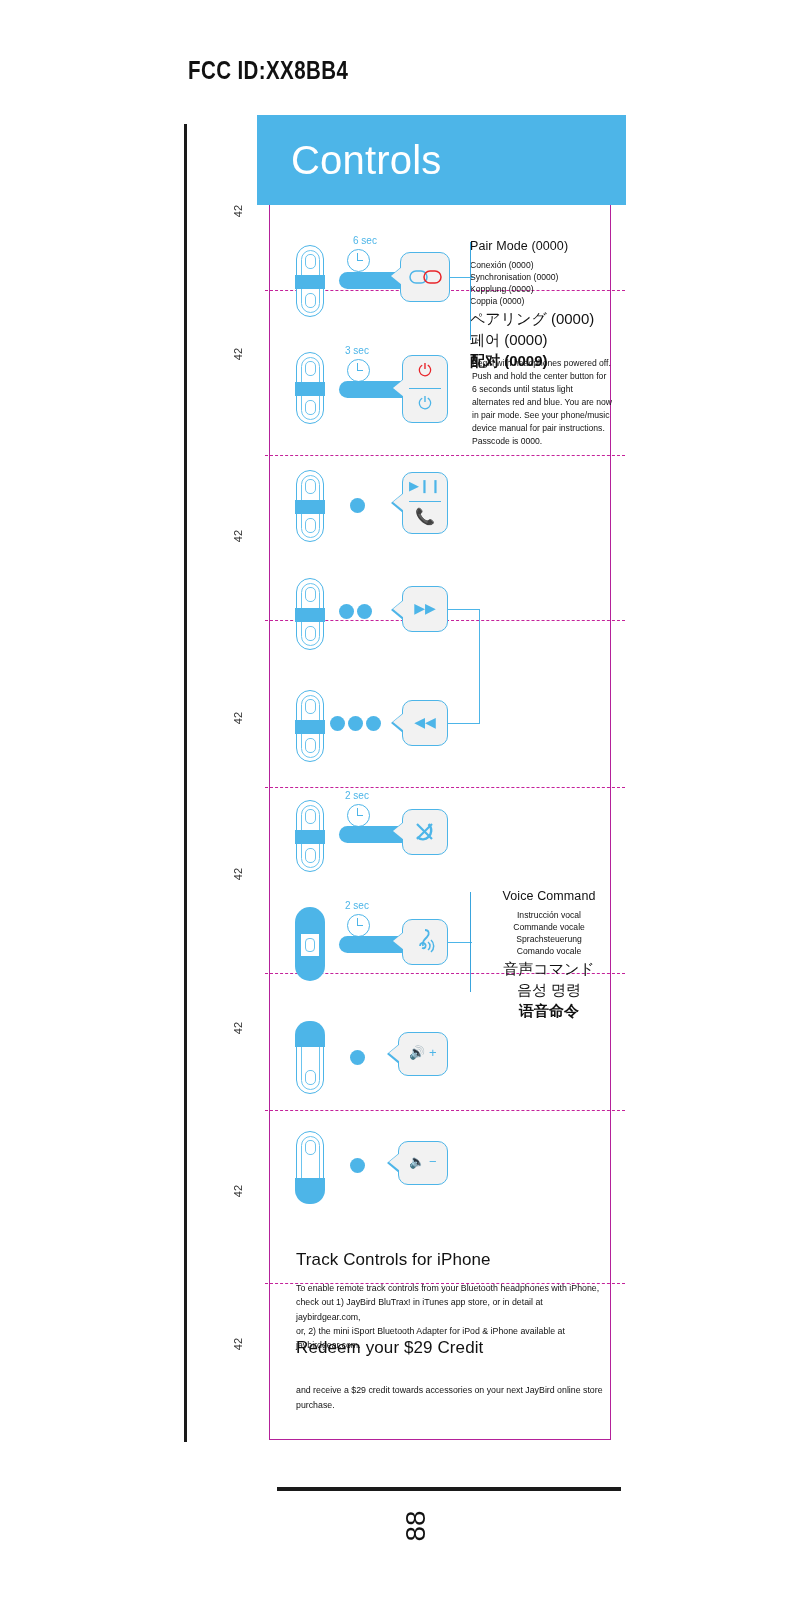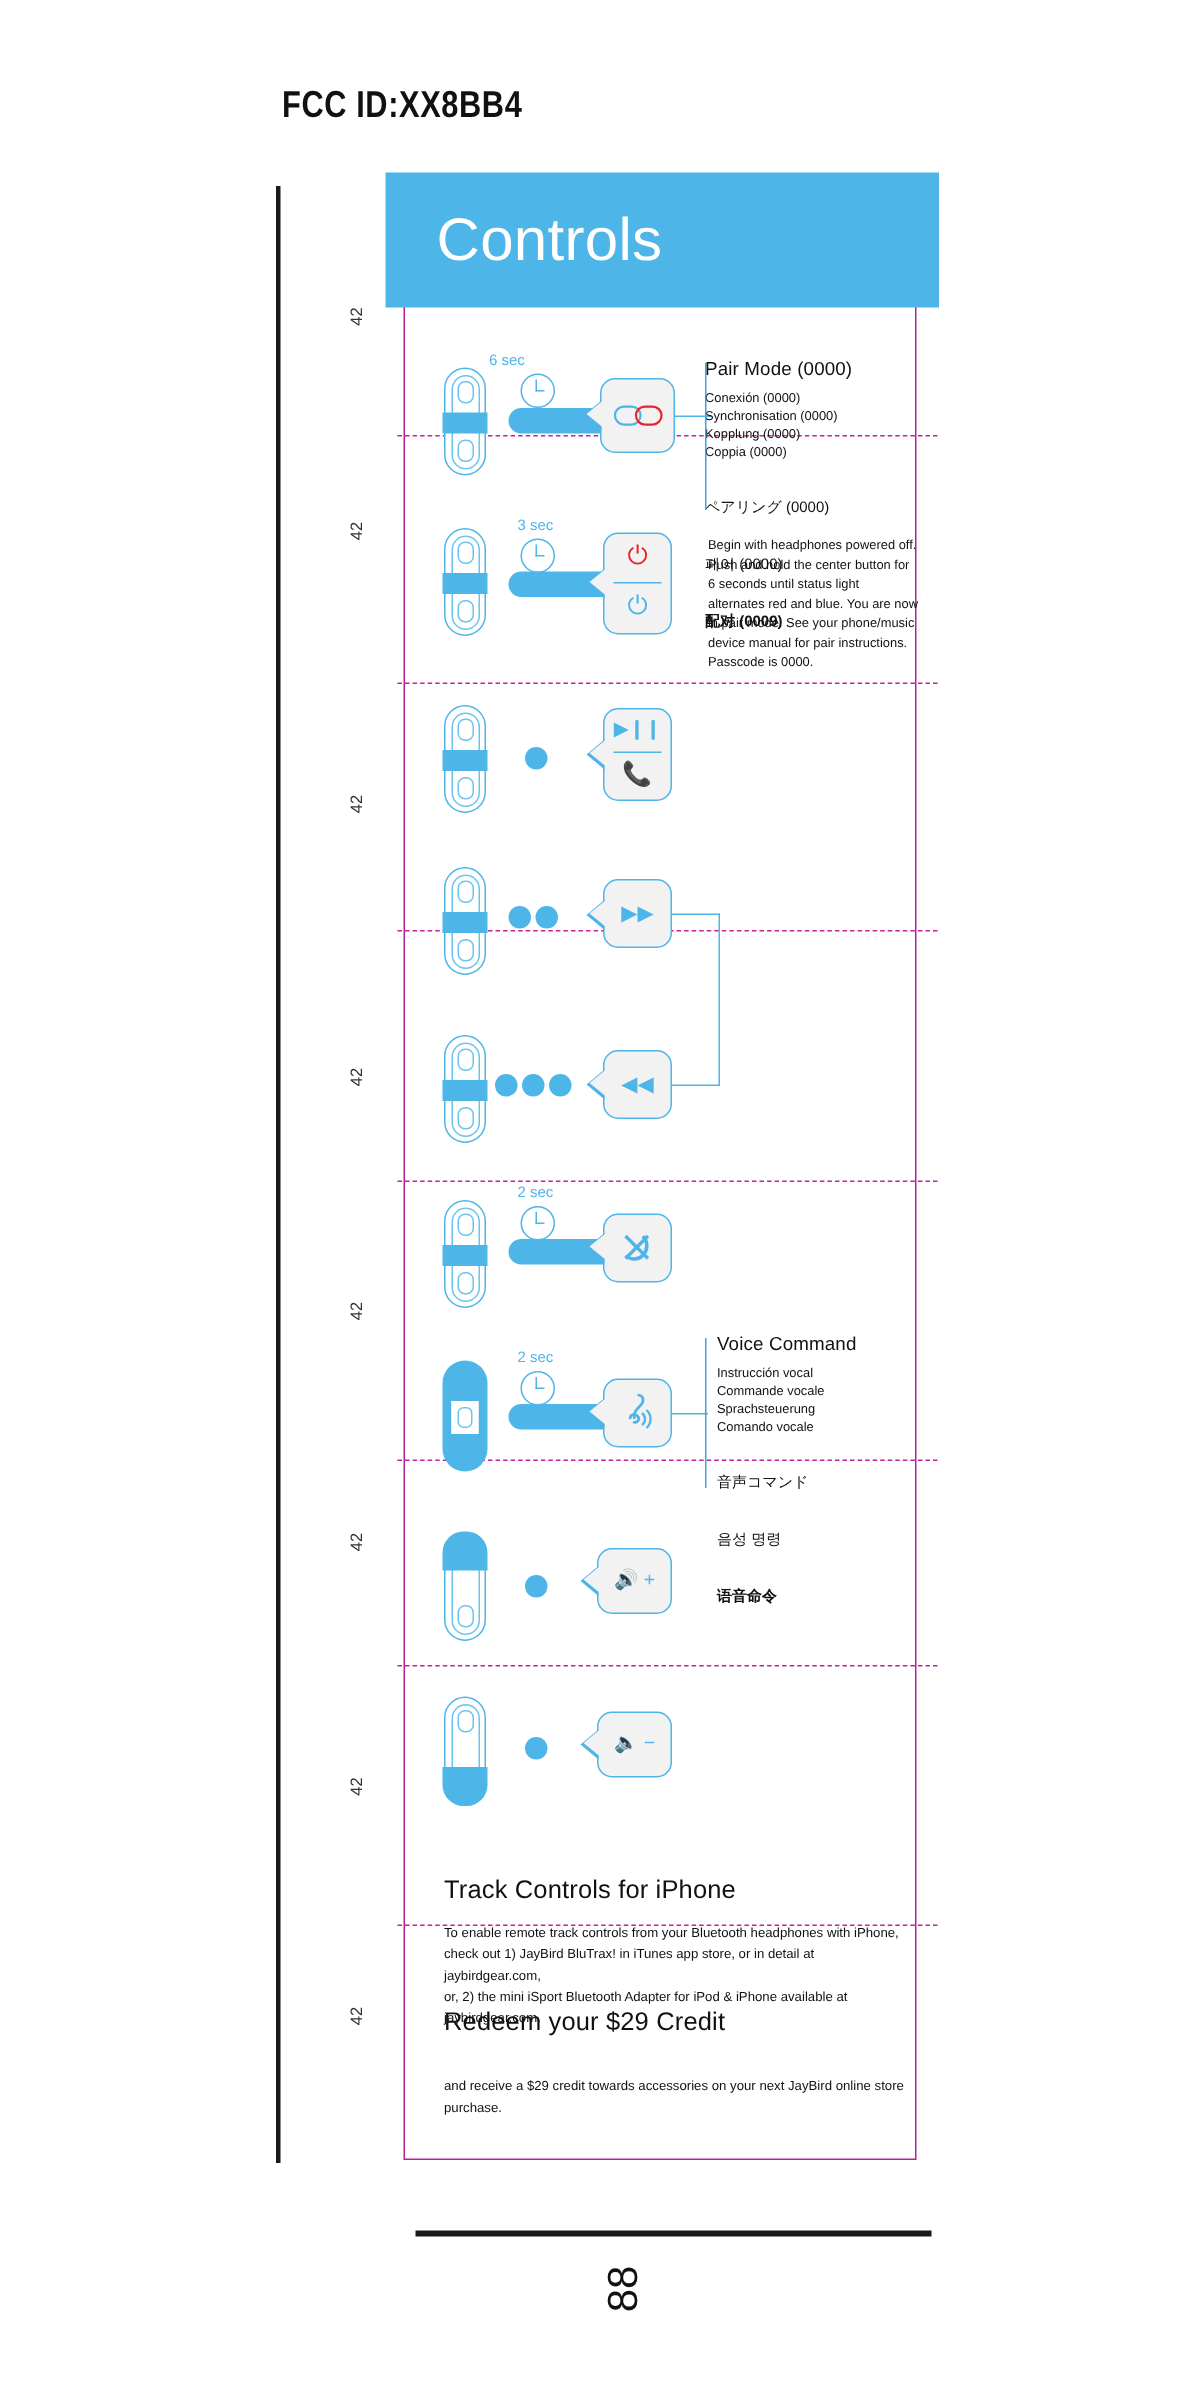--- a/index.html
+++ b/index.html
@@ -87,21 +87,21 @@
   .glyph.red{color:#e8252a;}
 
   
   .conn{position:absolute;background:#4db5e8;}
 
   
   .txtblock{position:absolute;}
   .txtrule{position:absolute;width:1.4px;background:#3aa4dd;}
   .t-title{font-size:12.5px;color:#111;margin:0 0 5px 0;line-height:1.1;letter-spacing:.1px;}
   .t-line{font-size:8.6px;color:#111;line-height:1.42;white-space:nowrap;}
-  .t-line.cjk{font-size:10px;margin-top:24px;}
+  .t-line.cjk{font-size:15px;}
   .t-line.bold{font-weight:bold;}
   .t-para{font-size:8.6px;color:#111;line-height:1.52;}
 
   
   .sec-title{position:absolute;font-size:17px;color:#111;letter-spacing:.1px;white-space:nowrap;}
   .sec-body{position:absolute;font-size:8.8px;color:#111;line-height:1.62;width:310px;}
 
   
   .bottom-rule{position:absolute;left:277px;top:1487px;width:344px;height:4px;background:#1a1a1a;}
   .page-no{position:absolute;left:400px;top:1510px;font-size:28px;color:#111;
@@ -139,21 +139,21 @@
   <div class="hguide" style="top:1283px;"></div>
 
   <div class="row">
     <div class="remote" style="left:296px;top:245px;">
       <div class="rem-body"></div>
         <div class="rem-inner"></div>
       <div class="rem-btn top"></div>
         <div class="rem-btn bot"></div>
       <div class="rem-band"></div>
     </div>
-    <div class="sec-label" style="left:326px;top:235px;">6 sec</div>
+    <div class="sec-label" style="left:353px;top:235px;">6 sec</div>
     <div class="clock" style="left:347px;top:249px;"></div>
     <div class="press-bar" style="left:339px;top:272px;"></div>
 
     <div class="bubble" style="left:400px;top:252px;width:50px;height:50px;"></div>
     <div class="bubble-tail-b" style="left:389px;top:267px;"></div>
     <div class="bubble-tail" style="left:391px;top:267px;"></div>
     <svg style="position:absolute;left:409px;top:268px;" width="34" height="18">
       <rect x="1" y="3" width="17" height="12" rx="6" fill="none" stroke="#4db5e8" stroke-width="1.5"></rect>
       <rect x="15" y="3" width="17" height="12" rx="6" fill="none" stroke="#e8252a" stroke-width="1.5"></rect>
     </svg>
@@ -294,21 +294,21 @@
       <path d="M14 4 C18 4, 19 8, 16 11 C13 14, 11 16, 12 20" fill="none" stroke="#4db5e8" stroke-width="1.8"></path>
       <path d="M9 20 C9 17, 12 16, 14 18 C16 20, 14 23, 11 22" fill="none" stroke="#4db5e8" stroke-width="1.8"></path>
       <path d="M17 16 A5 5 0 0 1 17 24" fill="none" stroke="#4db5e8" stroke-width="1.5"></path>
       <path d="M20 14 A8 8 0 0 1 20 26" fill="none" stroke="#4db5e8" stroke-width="1.5"></path>
     </svg>
     <div class="conn" style="left:448px;top:942px;width:24px;height:1.3px;"></div>
   </div>
 
   <div class="txtblock" style="left:470px;top:890px;width:150px;">
     <div class="txtrule" style="left:0;top:2px;height:100px;"></div>
-    <div style="padding-left:8px;">
+    <div style="padding-left:8px;text-align:center;">
       <div class="t-title">Voice Command</div>
       <div class="t-line">Instrucción vocal</div>
       <div class="t-line">Commande vocale</div>
       <div class="t-line">Sprachsteuerung</div>
       <div class="t-line">Comando vocale</div>
       <div class="t-line cjk">音声コマンド</div>
       <div class="t-line cjk">음성 명령</div>
       <div class="t-line cjk bold">语音命令</div>
     </div>
   </div>

